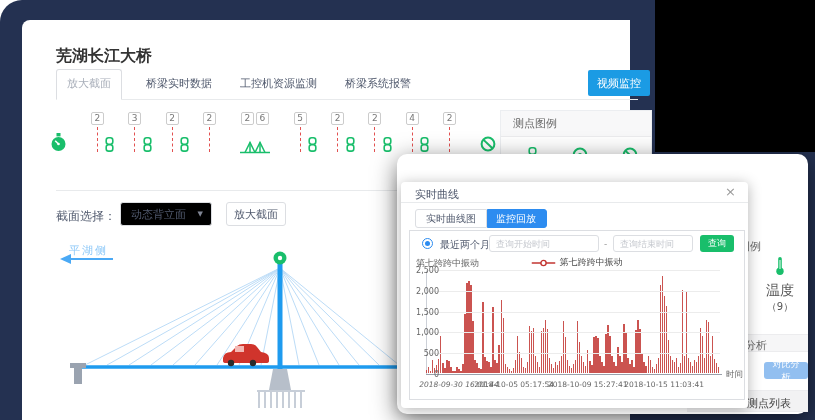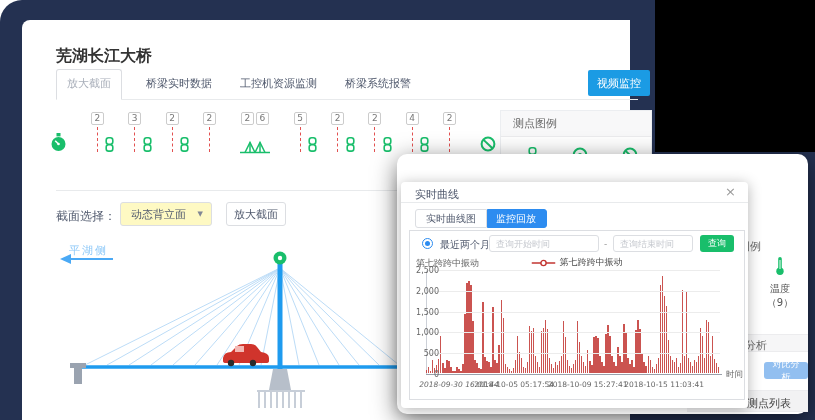--- a/index.html
+++ b/index.html
@@ -20,31 +20,31 @@
   .station .link-ic{position:absolute;top:25px;left:14px;}
   .bgrp{display:flex;flex-direction:column;align-items:center;}
   .brow{display:flex;gap:2px;}
   .gauge-wrap{margin-top:21px;}
   .ban-wrap{margin-top:24px;}
   .legend-panel{position:absolute;left:478px;top:90px;width:152px;height:64px;background:#fff;border:1px solid #eceef1;overflow:hidden;}
   .legend-panel .hd{height:26px;background:#f8f8f9;border-bottom:1px solid #ececee;font-size:11px;color:#666;line-height:26px;padding-left:12px;}
   .legend-icons{display:flex;gap:34px;padding:10px 0 0 26px;}
   .divider{position:absolute;left:34px;top:170px;width:582px;height:1px;background:#e8eaec;}
   .sec-label{position:absolute;left:34px;top:188px;font-size:12px;color:#515a6e;}
-  .dropdown{position:absolute;left:98px;top:182px;width:92px;height:24px;border:1px solid #dcdee2;border-radius:3px;background:#fef9c3;display:flex;align-items:center;padding:0 8px 0 10px;cursor:pointer;}
+  .dropdown{position:absolute;left:98px;top:182px;width:92px;height:24px;border:1px solid #dcdee2;border-radius:3px;background:#000000;display:flex;align-items:center;padding:0 8px 0 10px;cursor:pointer;}
   .dropdown .val{flex:1;font-size:11px;color:#515a6e;}
   .dropdown .caret{font-size:7px;color:#808695;}
   .zoom-btn{position:absolute;left:204px;top:182px;width:60px;height:24px;border:1px solid #dcdee2;border-radius:3px;background:#fff;font-size:11px;color:#515a6e;display:flex;align-items:center;justify-content:center;cursor:pointer;}
   .side-label{position:absolute;left:47px;top:223px;font-size:11px;color:#8cc8f8;letter-spacing:2px;}
   .bridge-svg{position:absolute;left:25px;top:212px;}
   .bg-window{position:absolute;left:397px;top:154px;width:411px;height:260px;background:#fff;border-radius:10px;box-shadow:0 6px 24px rgba(0,0,0,.55);}
   .strip-hd{position:absolute;font-size:11px;color:#666;white-space:nowrap;}
   .strip-band{position:absolute;background:#f6f6f7;border-top:1px solid #ececee;border-bottom:1px solid #ececee;}
   .temp-block{position:absolute;left:360px;top:102px;width:46px;text-align:center;cursor:pointer;}
-  .temp-block .t1{font-size:10px;color:#555;margin-top:2px;}
+  .temp-block .t1{font-size:14px;color:#555;margin-top:2px;}
   .temp-block .t2{font-size:10px;color:#555;}
   .cmp-btn{position:absolute;left:367px;top:208px;width:44px;height:17px;background:#92bff0;color:#fff;font-size:9px;border:none;border-radius:3px;display:flex;align-items:center;justify-content:center;cursor:pointer;}
   .modal{position:absolute;left:401px;top:182px;width:347px;height:226px;background:#fff;border-radius:4px;box-shadow:0 2px 14px rgba(0,0,0,.3);}
   .modal-hd{position:absolute;left:0;top:0;width:100%;height:21px;border-bottom:1px solid #e8eaec;}
   .modal-title{position:absolute;left:14px;top:5px;font-size:11px;color:#515a6e;}
   .modal-close{position:absolute;right:12px;top:3px;font-size:13px;color:#999;cursor:pointer;line-height:14px;}
   .modal-tabs{position:absolute;left:14px;top:27px;display:flex;}
   .dtab{height:19px;padding:0 10px;font-size:10px;display:flex;align-items:center;border:1px solid #dcdee2;background:#fff;color:#515a6e;cursor:pointer;}
   .dtab.active{background:#2d8cf0;border-color:#2d8cf0;color:#fff;}
   .dtab:first-child{border-radius:3px 0 0 3px;text-align:center;}

